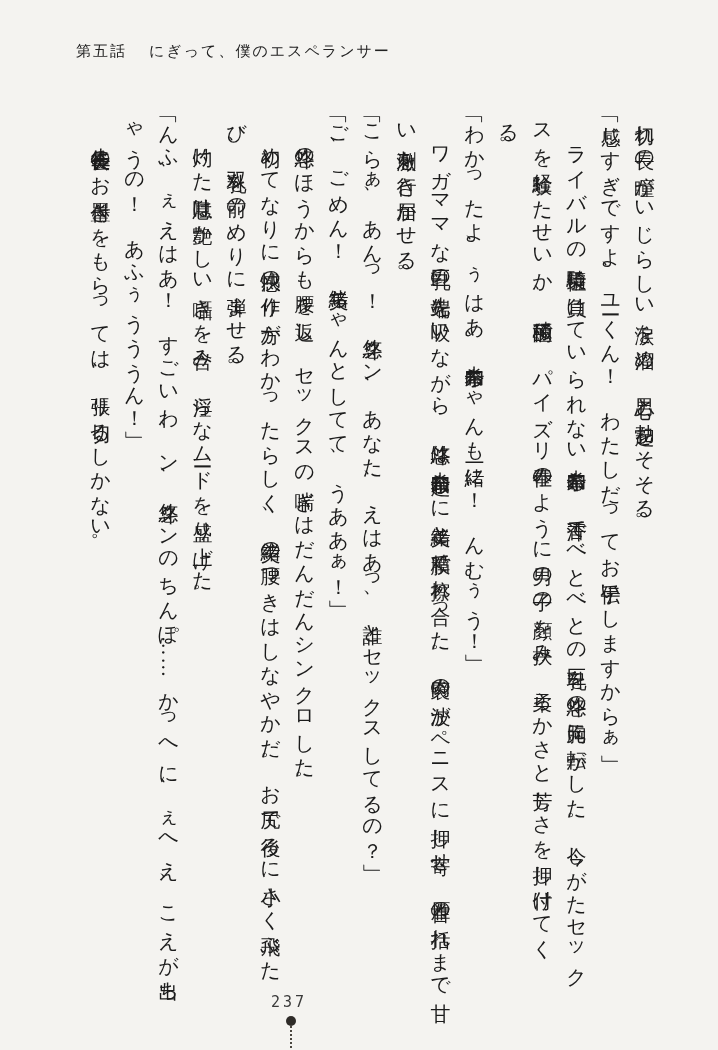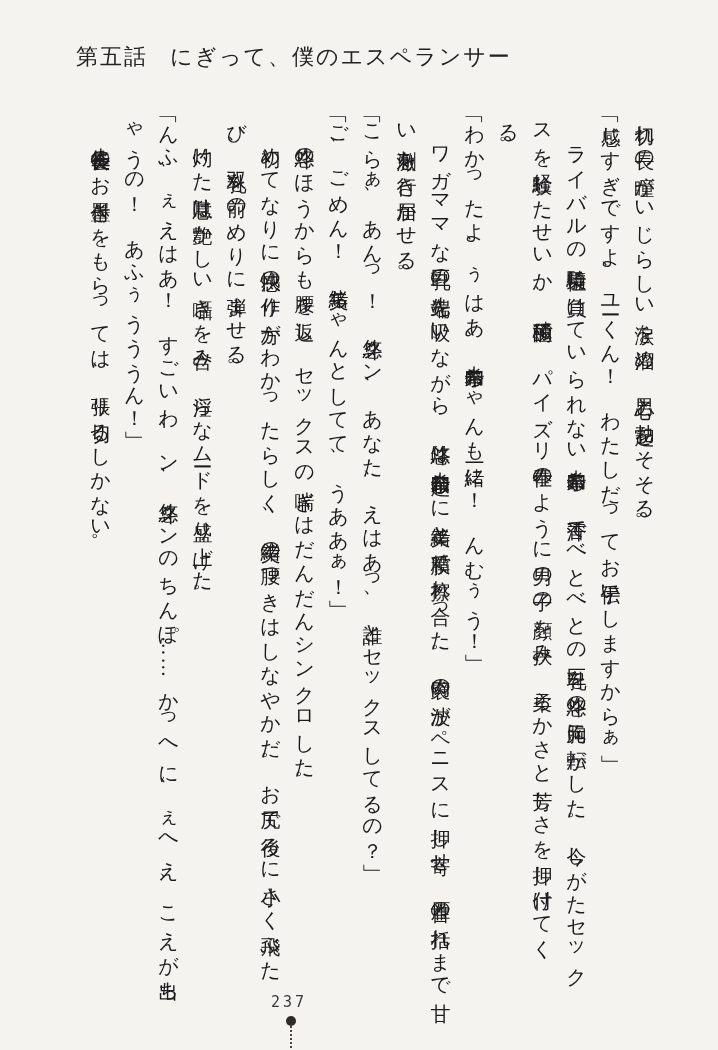--- a/index.html
+++ b/index.html
@@ -16,21 +16,21 @@
   }
   .page {
     position: absolute;
     inset: 0;
   }
   
   .header {
     position: absolute;
     top: 42px;
     left: 76px;
-    font-size: 22px;
+    font-size: 15px;
     color: #222;
     letter-spacing: 2px;
     white-space: nowrap;
   }
   .header .chapter {
     margin-right: 22px;
   }
   
   .vtext {
     position: absolute;

